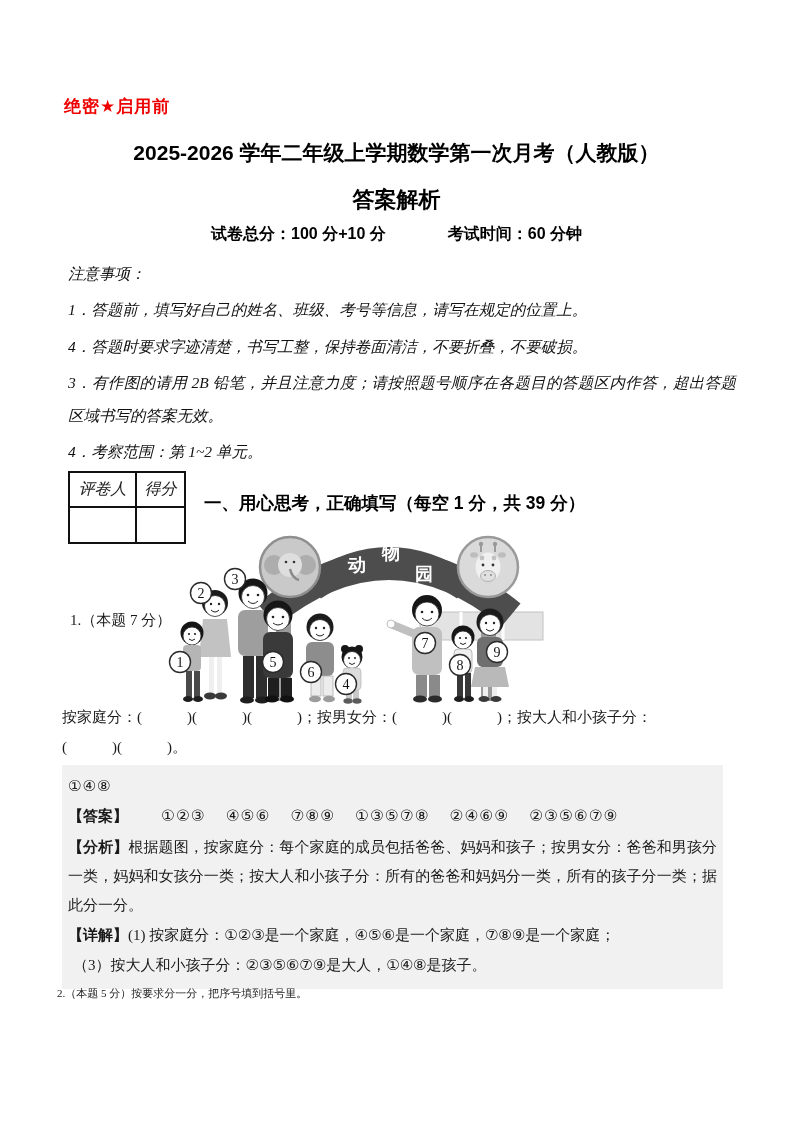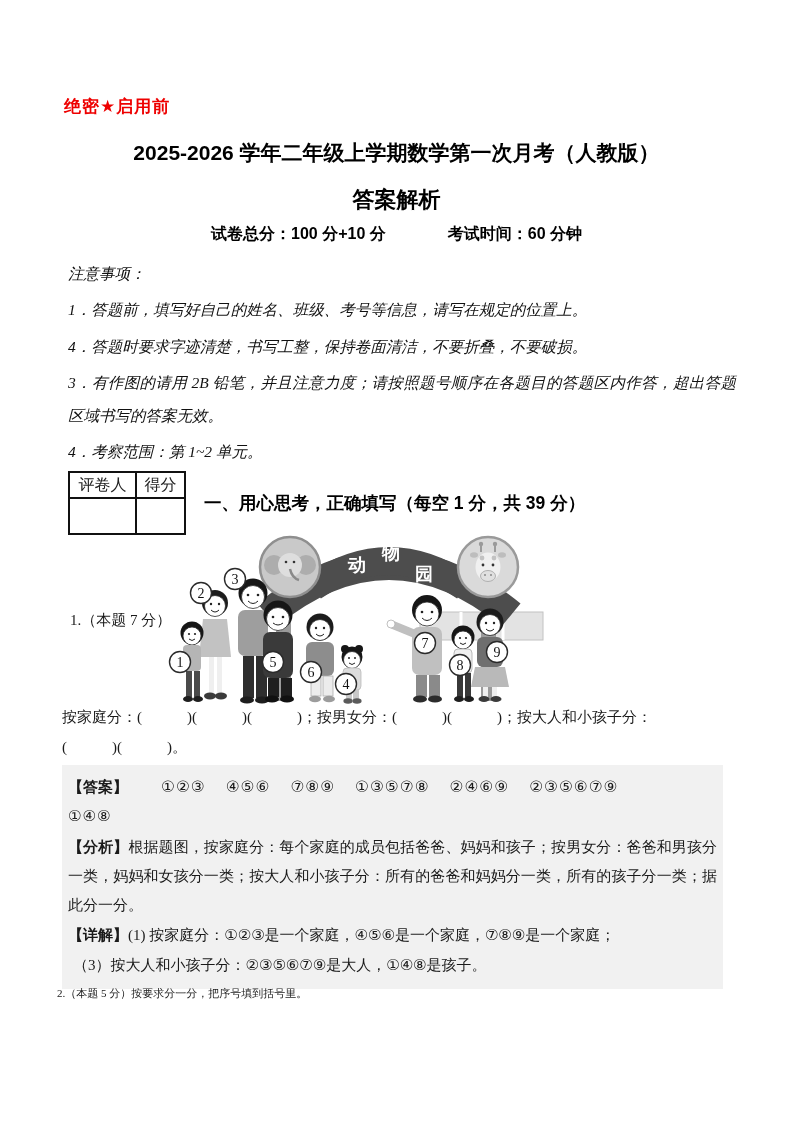--- a/index.html
+++ b/index.html
@@ -26,21 +26,21 @@
   .notice p { margin: 4px; text-align: justify; }
 
   .grader-table { left: 68px; top: 471px; border-collapse: collapse; }
   .grader-table td {
     border: 2px solid #111;
     font-size: 16px; color: #222; text-align: center; vertical-align: middle;
   }
   .grader-table { border: 1px solid #111; }
   .grader-table .c1 { width: 67px; }
   .grader-table .c2 { width: 49px; }
-  .grader-table tr.hd td { height: 26px; }
+  .grader-table tr.hd td { height: 35px; font-style: italic; }
   .grader-table tr.emp td { height: 36px; }
 
   .sec-head { left: 204px; top: 491px; font-size: 17.5px; color: #000; }
 
   .q1num { left: 70px; top: 611px; font-size: 15px; }
 
   .illu { left: 163px; top: 531px; width: 382px; height: 178px; }
   .illu svg { display:block; }
   .sign-char { font-family: "Liberation Sans", "DejaVu Sans", sans-serif; font-weight: bold; font-size: 18px; fill: #ffffff; }
   .badge-num { font-family: "Liberation Serif", "DejaVu Serif", serif; font-size: 14px; fill: #111; }
@@ -305,24 +305,24 @@
       </g>
     </svg>
   </div>
 
   <div class="abs q1text">
     <p>按家庭分：(　　　)(　　　)(　　　)；按男女分：(　　　)(　　　)；按大人和小孩子分：</p>
     <p>(　　　)(　　　)。</p>
   </div>
 
   <div class="abs ansblock">
+    <p style="letter-spacing:1px;">①④⑧</p>
     <p>
       <span class="ans-tag f-hei">【答案】</span><span class="grp grp-first">①②③</span><span class="grp">④⑤⑥</span><span class="grp">⑦⑧⑨</span><span class="grp">①③⑤⑦⑧</span><span class="grp">②④⑥⑨</span><span class="grp">②③⑤⑥⑦⑨</span>
     </p>
-    <p style="letter-spacing:1px;">①④⑧</p>
     <p>
       <span class="f-hei">【分析】</span><span>根据题图，按家庭分：每个家庭的成员包括爸爸、妈妈和孩子；按男女分：爸爸和男孩分一类，妈妈和女孩分一类；按大人和小孩子分：所有的爸爸和妈妈分一类，所有的孩子分一类；据此分一分。</span>
     </p>
     <p>
       <span class="f-hei">【详解】</span><span>(1) 按家庭分：①②③是一个家庭，④⑤⑥是一个家庭，⑦⑧⑨是一个家庭；</span>
     </p>
     <p class="indent">（3）按大人和小孩子分：②③⑤⑥⑦⑨是大人，①④⑧是孩子。</p>
   </div>
 
   <div class="abs q2line">

